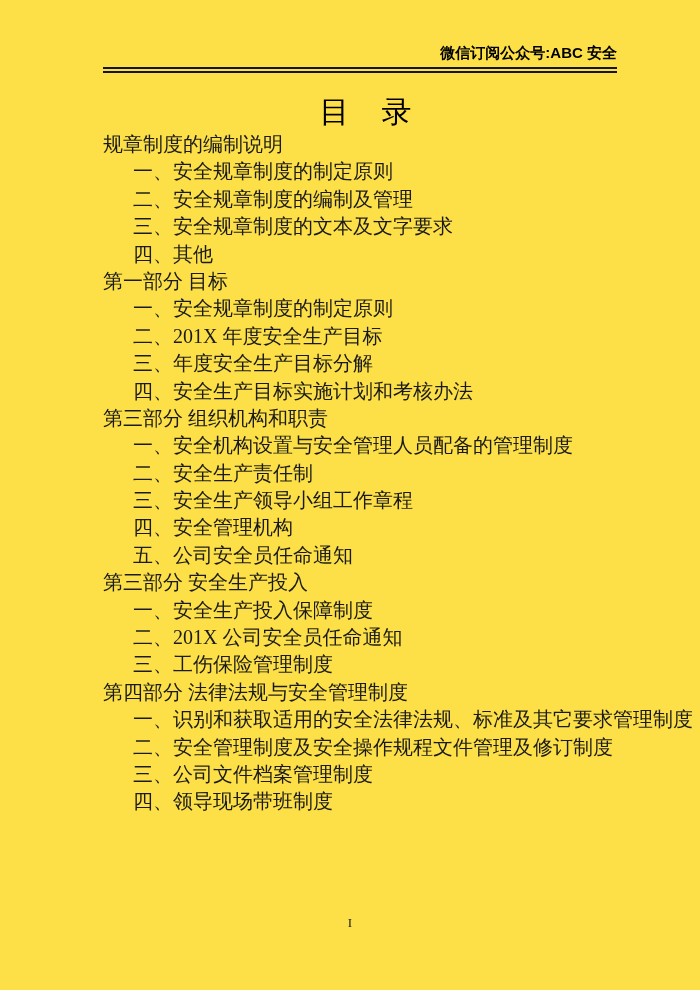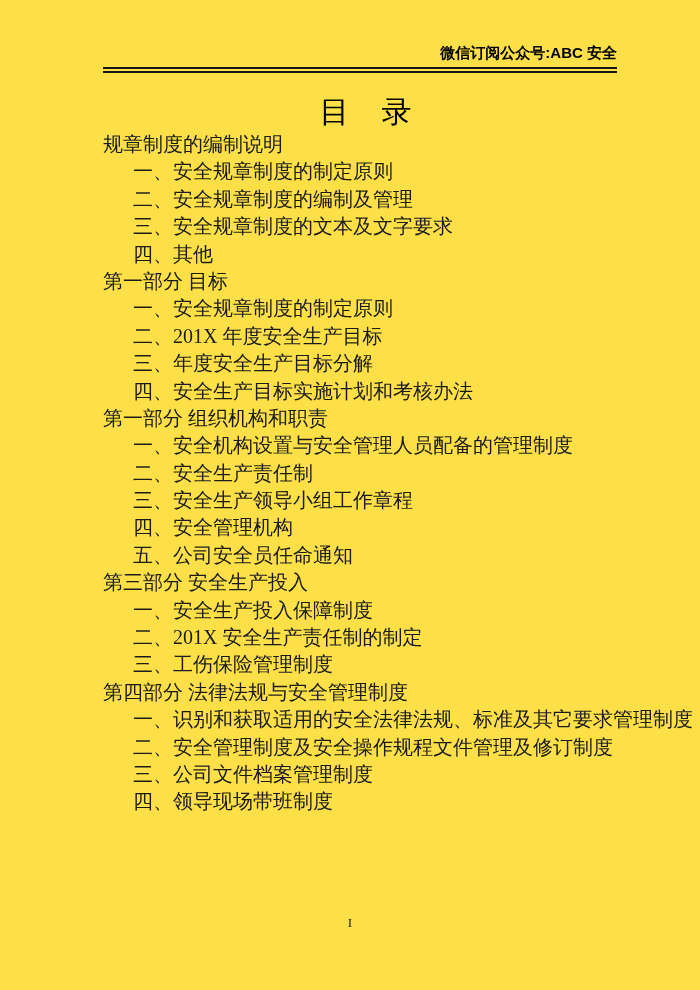--- a/index.html
+++ b/index.html
@@ -115,21 +115,21 @@
       <div class="toc-row level-1">
       <span class="toc-label">二、201X 年度安全生产目标</span>
     </div>
       <div class="toc-row level-1">
       <span class="toc-label">三、年度安全生产目标分解</span>
     </div>
       <div class="toc-row level-1">
       <span class="toc-label">四、安全生产目标实施计划和考核办法</span>
     </div>
       <div class="toc-row level-0">
-      <span class="toc-label">第一部分 组织机构和职责</span>
+      <span class="toc-label">第三部分 组织机构和职责</span>
     </div>
       <div class="toc-row level-1">
       <span class="toc-label">一、安全机构设置与安全管理人员配备的管理制度</span>
     </div>
       <div class="toc-row level-1">
       <span class="toc-label">二、安全生产责任制</span>
     </div>
       <div class="toc-row level-1">
       <span class="toc-label">三、安全生产领导小组工作章程</span>
     </div>
@@ -139,21 +139,21 @@
       <div class="toc-row level-1">
       <span class="toc-label">五、公司安全员任命通知</span>
     </div>
       <div class="toc-row level-0">
       <span class="toc-label">第三部分 安全生产投入</span>
     </div>
       <div class="toc-row level-1">
       <span class="toc-label">一、安全生产投入保障制度</span>
     </div>
       <div class="toc-row level-1">
-      <span class="toc-label">二、201X 安全生产责任制的制定</span>
+      <span class="toc-label">二、201X 公司安全员任命通知</span>
     </div>
       <div class="toc-row level-1">
       <span class="toc-label">三、工伤保险管理制度</span>
     </div>
       <div class="toc-row level-0">
       <span class="toc-label">第四部分 法律法规与安全管理制度</span>
     </div>
       <div class="toc-row level-1">
       <span class="toc-label">一、识别和获取适用的安全法律法规、标准及其它要求管理制度</span>
     </div>

